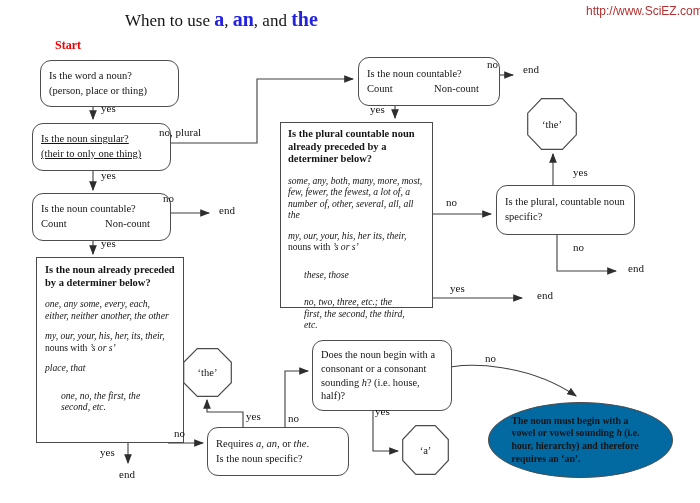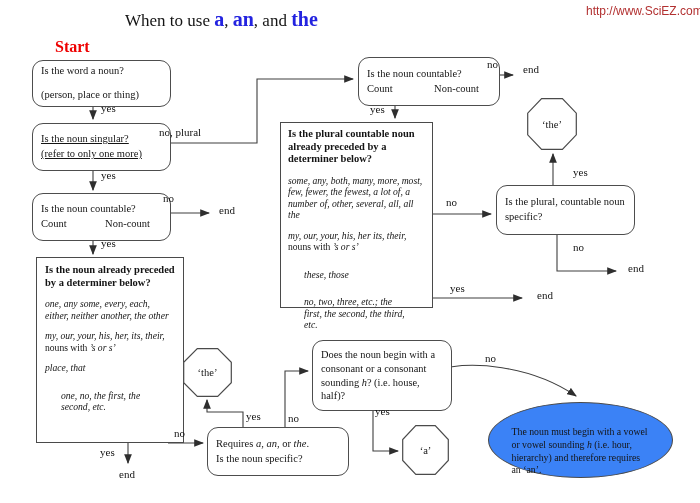--- a/index.html
+++ b/index.html
@@ -2,39 +2,39 @@
 <html><head>
 <meta charset="utf-8">
 <style>
   html,body{margin:0;padding:0;background:#fff;}
   .stage{position:relative;width:700px;height:503px;background:#ffffff;
          font-family:"Liberation Serif",serif;color:#141414;overflow:hidden;}
   .url{position:absolute;left:586px;top:4px;font-family:Liberation Sans, sans-serif;
        font-size:12px;color:#b23030;letter-spacing:0;}
   .title{position:absolute;left:125px;top:8px;font-size:17px;white-space:nowrap;}
   .title .blue{color:#2323e0;font-weight:bold;font-size:20px;}
-  .start{position:absolute;left:55px;top:38px;font-size:16px;font-weight:bold;color:#ee0000;}
+  .start{position:absolute;left:55px;top:38px;font-size:12px;font-weight:bold;color:#ee0000;}
   .rbox{position:absolute;border:1.4px solid #4d4d4d;border-radius:11px;background:#fff;
         display:flex;flex-direction:column;justify-content:center;
         padding:3px 8px;font-size:10.5px;line-height:1.4;}
   .cc{display:flex;justify-content:space-between;padding-right:12px;}
   .sbox{position:absolute;border:1.2px solid #4a4a4a;background:#fff;
         padding:6px 7px 4px 8px;font-size:9.6px;}
   .sbox .head{font-weight:bold;font-style:normal;font-size:10.5px;line-height:1.2;margin:0 0 9px 0;}
   .sbox p{margin:0 0 9px 0;font-style:italic;line-height:1.2;}
   .sbox p.tight{margin:16px;}
   .sbox .rm{font-style:normal;margin-top:20px;}
   .it{font-style:italic;}
   .oct{position:absolute;}
   .oct svg{position:absolute;left:0;top:0;width:100%;height:100%;}
   .oct span{position:absolute;left:0;top:0;right:0;bottom:0;display:flex;
             align-items:center;justify-content:center;font-size:10.5px;}
-  .ellipse{position:absolute;border:1.2px solid #4a4a4a;border-radius:50%;background:#3b82f6;
-           display:flex;align-items:flex-end;justify-content:center;
-           font-size:9.8px;line-height:1.3;}
+  .ellipse{position:absolute;border:1.2px solid #4a4a4a;border-radius:50%;background:#0369a1;
+           display:flex;align-items:center;justify-content:center;
+           font-size:9.8px;line-height:1.3;font-weight:bold;}
   .ellipse .inner{width:138px;}
   .lbl{position:absolute;font-size:11px;}
   .edges{position:absolute;left:0;top:0;width:700px;height:503px;pointer-events:none;}
 </style>
 </head>
 <body>
 
 <div class="stage">
 
   <svg class="edges" width="700" height="503" viewBox="0 0 700 503">
@@ -61,28 +61,28 @@
       <path d="M433 298 H522" marker-end="url(#ah)"></path>
       <path d="M553 193 V154" marker-end="url(#ah)"></path>
       <path d="M557 235 V271 H616" marker-end="url(#ah)"></path>
     </g>
   </svg>
 
   <div class="url">http://www.SciEZ.com</div>
   <div class="title"><span>When to use </span><span class="blue">a</span><span>, </span><span class="blue">an</span><span>, and </span><span class="blue">the</span></div>
   <div class="start">Start</div>
 
-  <div class="rbox" style="left:32px;top:60px;width:121px;height:39px;justify-content:space-between;">
+  <div class="rbox" style="left:40px;top:60px;width:121px;height:39px;">
     <div>Is the word a noun?</div>
     <div>(person, place or thing)</div>
   </div>
 
   <div class="rbox" style="left:32px;top:123px;width:121px;height:40px;text-decoration:underline;">
     <div>Is the noun singular?</div>
-    <div>(refer to only one more)</div>
+    <div>(their to only one thing)</div>
   </div>
 
   <div class="rbox" style="left:32px;top:193px;width:121px;height:40px;">
     <div>Is the noun countable?</div>
     <div class="cc">
       <span>Count</span>
       <span>Non-count</span>
     </div>
   </div>
 

